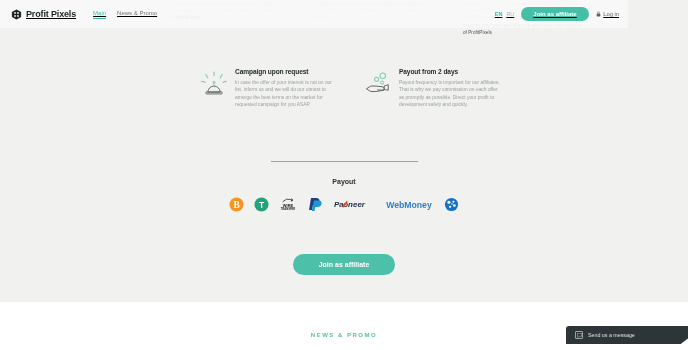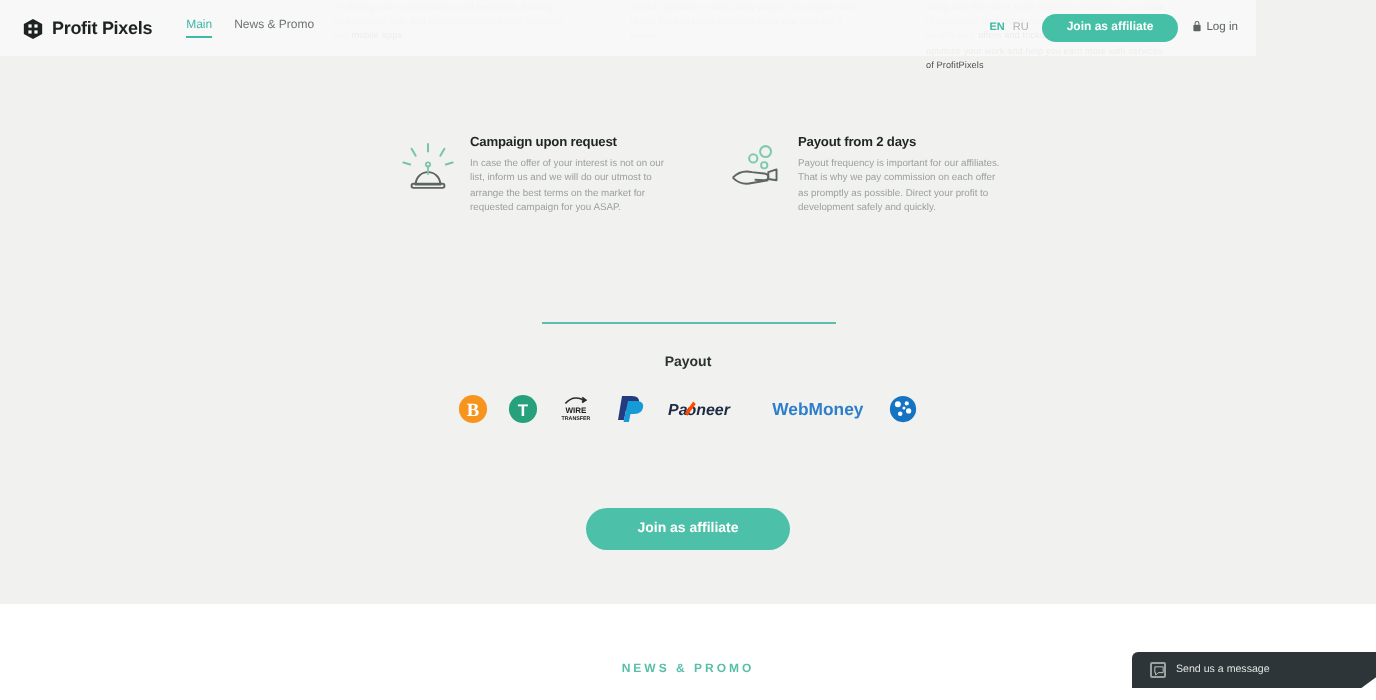--- a/index.html
+++ b/index.html
@@ -40,20 +40,21 @@
   .cutoff-col.c3 { left: 463px; top: 0px; width: 120px; }
   .cutoff-col .dark { color: #4b4f4b; }
 
   
   .header {
     position: absolute; left: 0; top: 0;
     width: 628px; height: 28px;
     background: rgba(248,249,247,0.93);
     display: flex; align-items: center;
     z-index: 20;
+    text-decoration: underline;
   }
   .brand {
     display: flex; align-items: center; gap: 4px;
     margin-left: 11px;
   }
   .brand-mark {
     width: 11px; height: 11px;
     display: flex; align-items: center; justify-content: center;
   }
   .brand-name {

